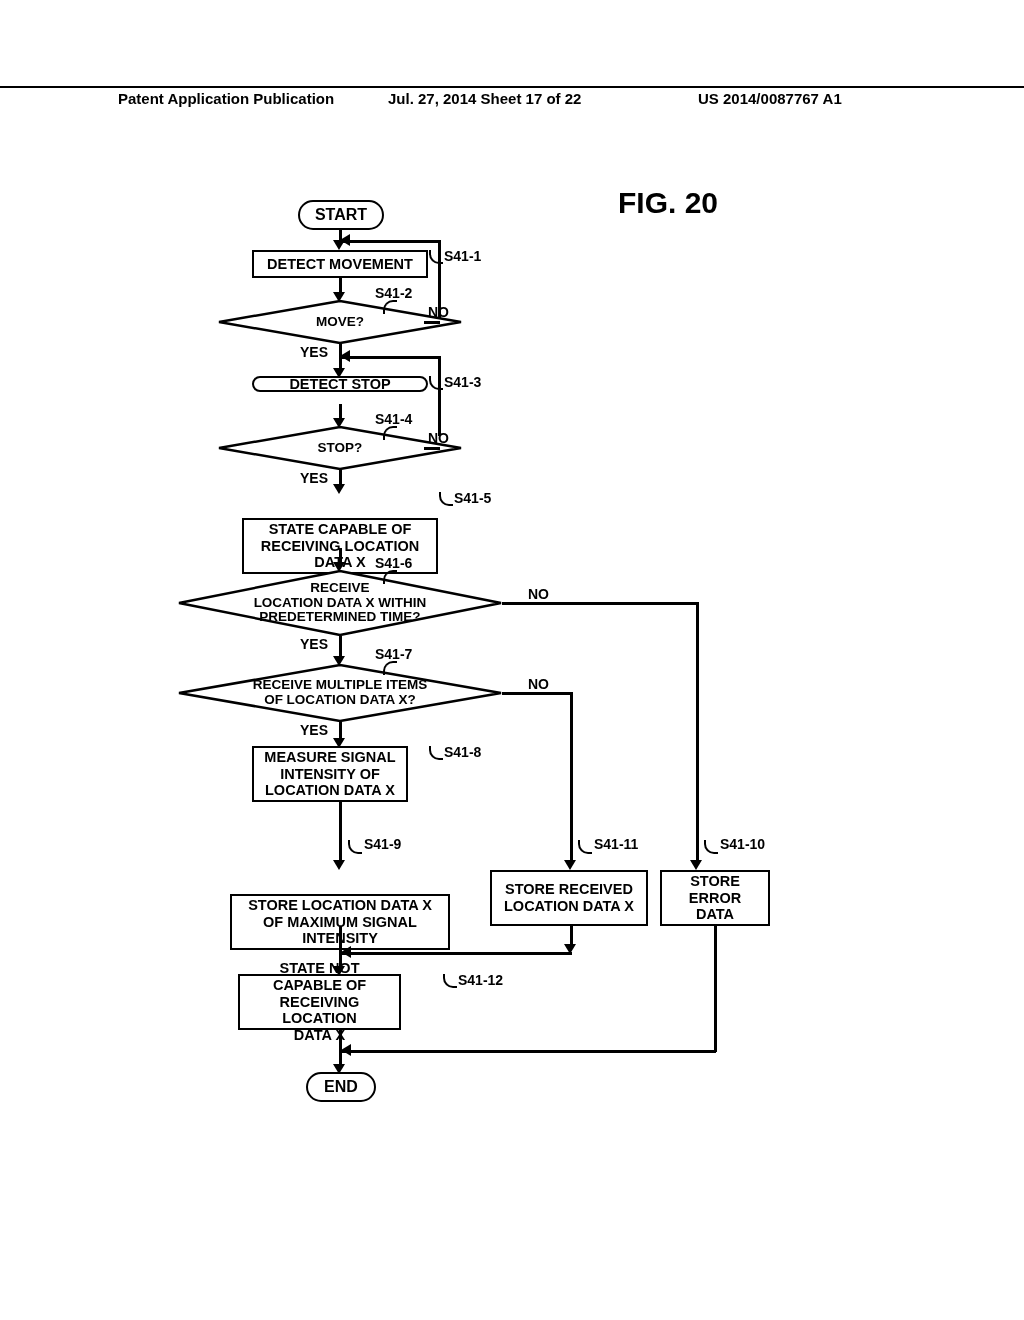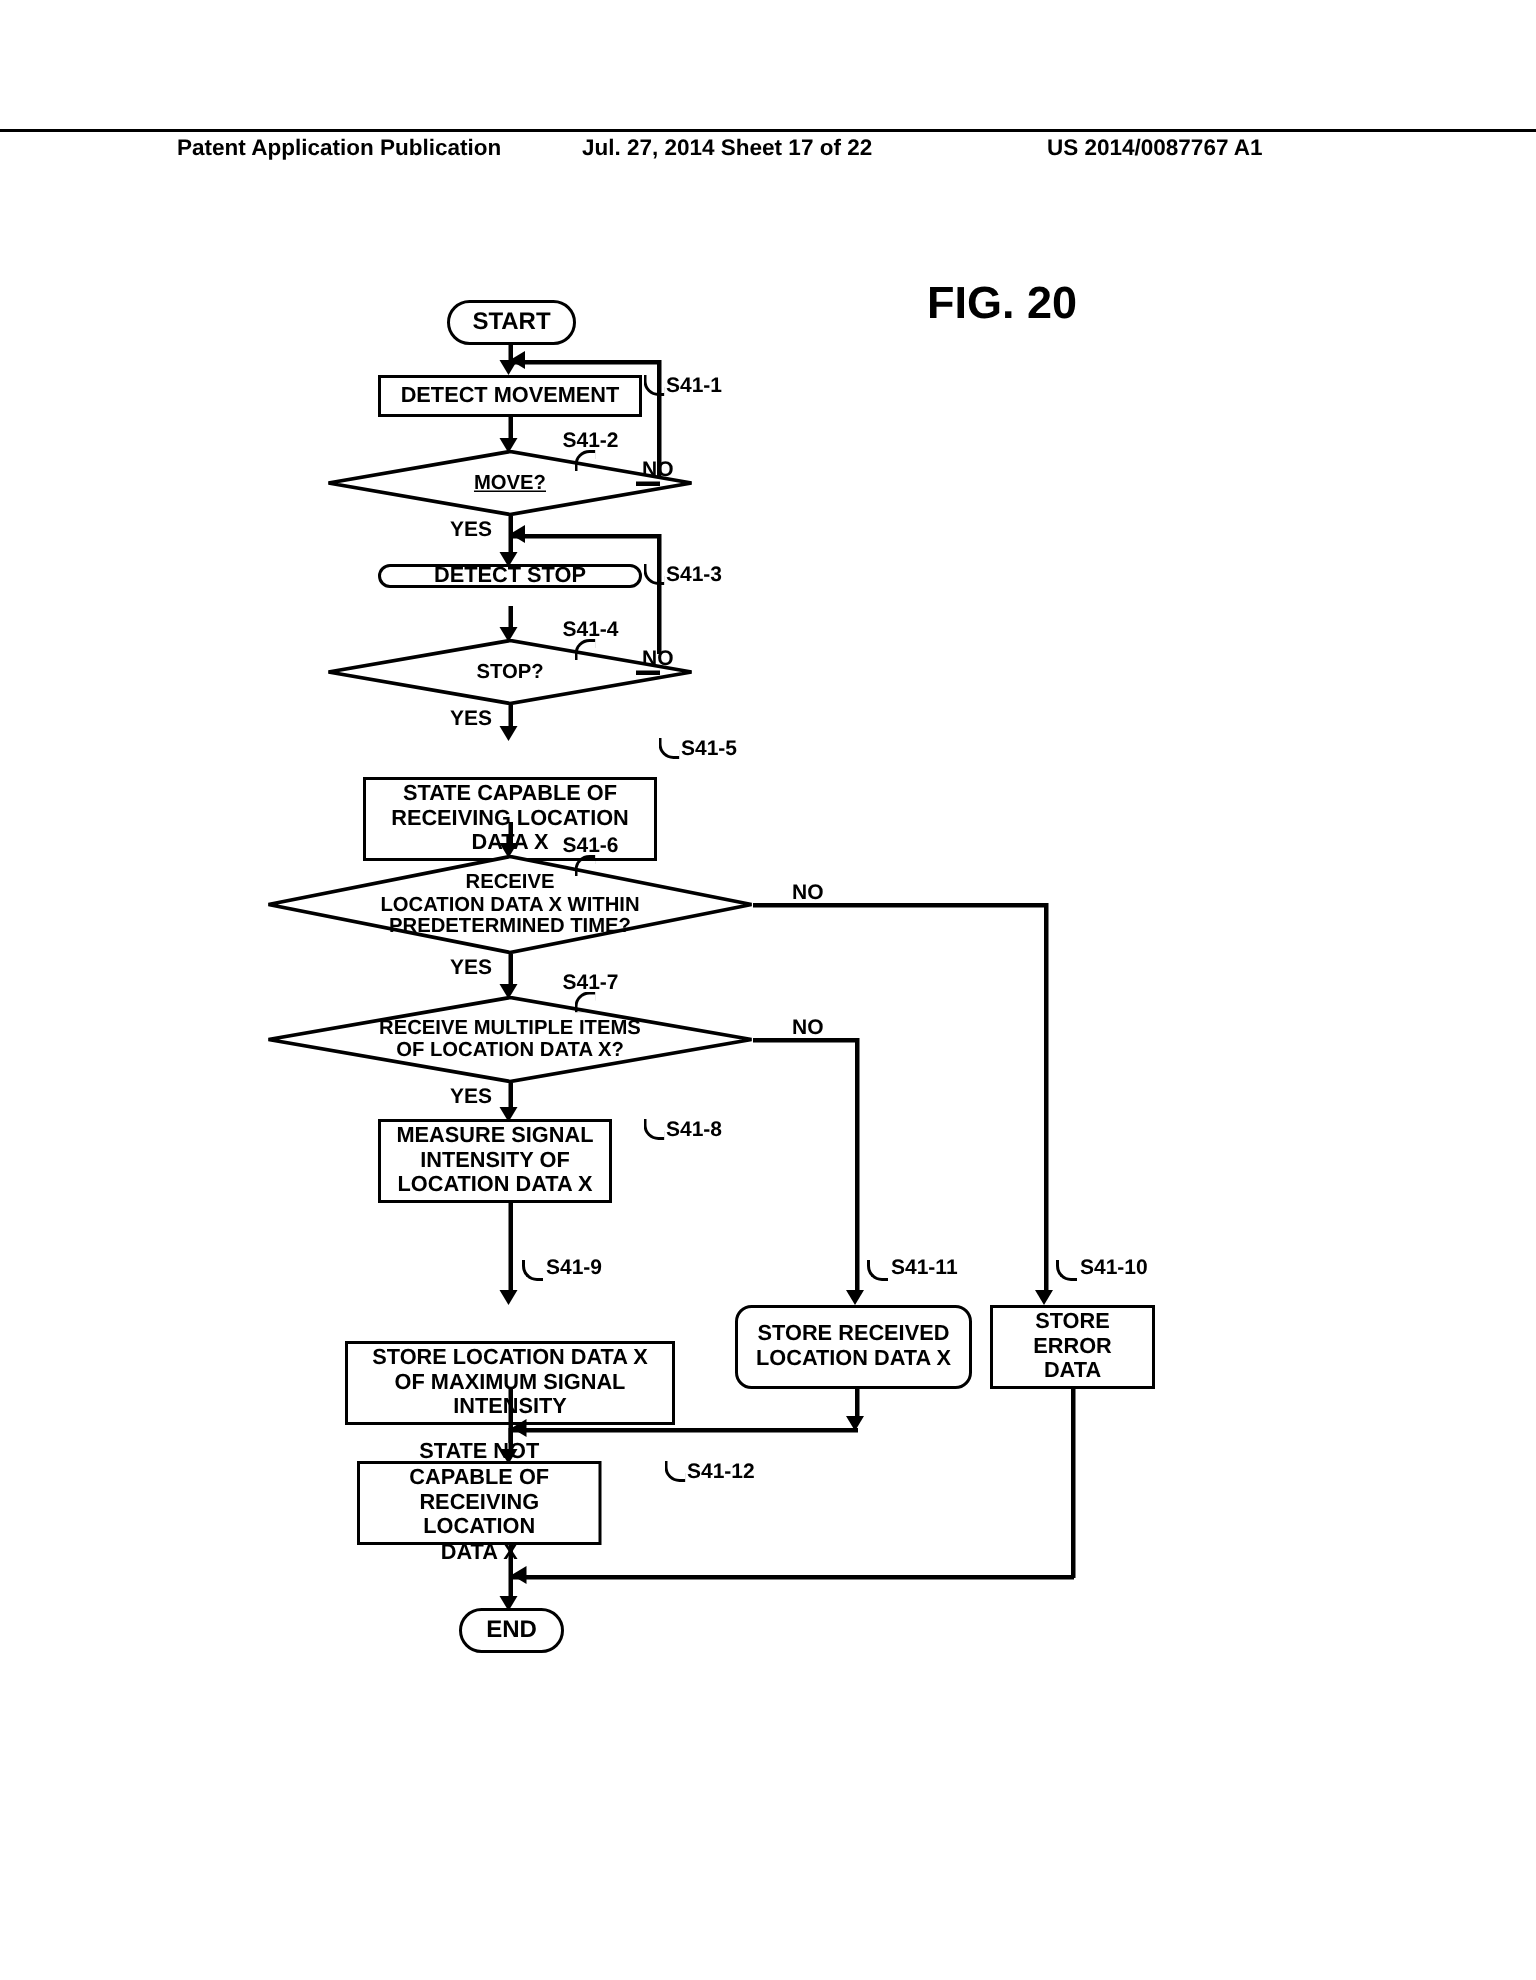--- a/index.html
+++ b/index.html
@@ -119,21 +119,21 @@
   <div class="ar-left" style="left:160px; top:34px;"></div>
   <div class="vline" style="left:258px; top:40px; height:80px;"></div>
 
   <div class="process" style="left:72px; top:50px; width:176px; height:28px;">DETECT MOVEMENT</div>
   <div class="hook" style="left:249px; top:50px;"></div>
   <span class="lbl" style="left:264px; top:48px;">S41-1</span>
 
   <div class="vline" style="left:159px; top:78px; height:16px;"></div>
   <div class="ar-down" style="left:153px; top:92px;"></div>
 
-  <div class="diamond" style="left:38px; top:100px; width:244px; height:44px;text-decoration:underline;">
+  <div class="diamond" style="left:38px; top:100px; width:244px; height:44px;">
     <svg viewBox="0 0 244 44" preserveAspectRatio="none">
         <polygon points="122,1 243,22 122,43 1,22" fill="#fff" stroke="#000" stroke-width="2.5"></polygon>
       </svg>
     <span class="dtext">MOVE?</span>
   </div>
   <span class="lbl" style="left:195px; top:85px;">S41-2</span>
   <div class="hook" style="left:203px; top:100px; transform: rotate(180deg) scaleX(-1);"></div>
 
   <span class="lbl" style="left:248px; top:104px;">NO</span>
   <div class="hline" style="left:244px; top:121px; width:16px;"></div>
@@ -224,21 +224,21 @@
 
   <div class="vline" style="left:159px; top:602px; height:60px;"></div>
   <div class="ar-down" style="left:153px; top:660px;"></div>
 
   <div class="process" style="left:50px; top:694px; width:220px; height:56px; white-space: pre-line;">STORE LOCATION DATA X
 OF MAXIMUM SIGNAL
 INTENSITY</div>
   <div class="hook" style="left:168px; top:640px;"></div>
   <span class="lbl" style="left:184px; top:636px;">S41-9</span>
 
-  <div class="process" style="left:310px; top:670px; width:158px; height:56px; white-space: pre-line; border-radius: 11px;">STORE RECEIVED
+  <div class="process" style="left:310px; top:670px; width:158px; height:56px; white-space: pre-line;">STORE RECEIVED
 LOCATION DATA X</div>
   <div class="hook" style="left:398px; top:640px;"></div>
   <span class="lbl" style="left:414px; top:636px;">S41-11</span>
 
   <div class="process" style="left:480px; top:670px; width:110px; height:56px; white-space: pre-line;">STORE
 ERROR DATA</div>
   <div class="hook" style="left:524px; top:640px;"></div>
   <span class="lbl" style="left:540px; top:636px;">S41-10</span>
 
   <div class="vline" style="left:159px; top:726px; height:36px;"></div>

